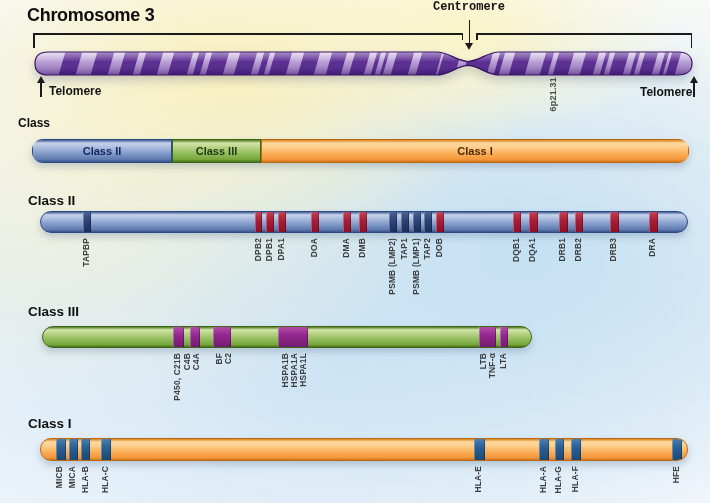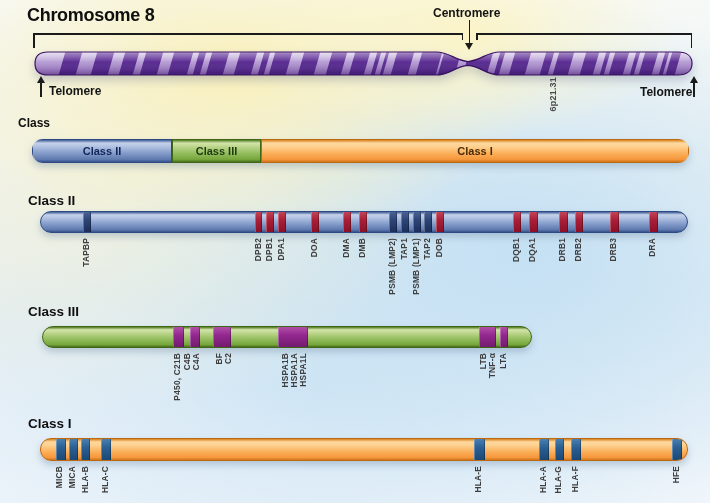--- a/index.html
+++ b/index.html
@@ -42,21 +42,21 @@
   .g-navy{background:linear-gradient(180deg,#4a6194 0,#2c4475 42%,#1c2f5c 100%);}
   .g-magenta{background:linear-gradient(180deg,#b14fa7 0,#93278f 42%,#721c6e 100%);}
   .g-steel{background:linear-gradient(180deg,#4a7fb0 0,#2a5f93 42%,#1c4875 100%);}
   .chromo-svg{position:absolute;left:0;top:0;filter:drop-shadow(0 5px 5px rgba(110,120,150,.35));}
 </style>
 </head>
 <body>
 
 <div class="canvas">
 
-  <div class="abs fig-title" style="left:27px;top:5px;">Chromosome 8</div>
+  <div class="abs fig-title" style="left:27px;top:5px;">Chromosome 3</div>
 
   <svg class="chromo-svg" width="710" height="130" viewBox="0 0 710 130">
     <defs>
       <linearGradient id="lightGrad" x1="0" y1="0" x2="0" y2="1">
         <stop offset="0" stop-color="#eae2f4"></stop>
           <stop offset="0.4" stop-color="#bda6d8"></stop>
         <stop offset="0.72" stop-color="#9a79bf"></stop>
           <stop offset="1" stop-color="#75519e"></stop>
       </linearGradient>
       <linearGradient id="darkGrad" x1="0" y1="0" x2="0" y2="1">
@@ -114,21 +114,21 @@
     <path d="M48,52 L436,52 C450,52 454,60.2 468,61.6 C482,60.2 486,52 500,52 L678,52 C687,52 692,56.5 692,63.5 C692,70.5 687,75 678,75 L500,75 C486,75 482,66.8 468,65.4 C454,66.8 450,75 436,75 L48,75 C39,75 35,70.5 35,63.5 C35,56.5 39,52 48,52 Z" fill="none" stroke="#3a1263" stroke-width="1.2"></path>
   </svg>
 
   <div class="line" style="left:33px;top:33px;width:1.5px;height:15px;"></div>
   <div class="line" style="left:33px;top:33px;width:430px;height:1.5px;"></div>
   <div class="line" style="left:461.5px;top:33px;width:1.5px;height:7px;"></div>
   <div class="line" style="left:476px;top:33px;width:216px;height:1.5px;"></div>
   <div class="line" style="left:476px;top:33px;width:1.5px;height:7px;"></div>
   <div class="line" style="left:690.5px;top:33px;width:1.5px;height:15px;"></div>
 
-  <div class="abs small-bold" style="left:433px;top:6px;">Centromere</div>
+  <div class="abs small-bold" style="left:433px;top:0;font-family:Liberation Mono, monospace;">Centromere</div>
   <div class="line" style="left:468.5px;top:20px;width:1.5px;height:23px;"></div>
   <div class="tri tri-down" style="left:464.5px;top:43px;"></div>
 
   <div class="tri tri-up" style="left:36.5px;top:76px;"></div>
   <div class="line" style="left:40.2px;top:82px;width:1.5px;height:15px;"></div>
   <div class="abs small-bold" style="left:49px;top:84px;">Telomere</div>
 
   <div class="tri tri-up" style="left:689.5px;top:76px;"></div>
   <div class="line" style="left:693.2px;top:82px;width:1.5px;height:15px;"></div>
   <div class="abs small-bold" style="left:640px;top:85px;">Telomere</div>

